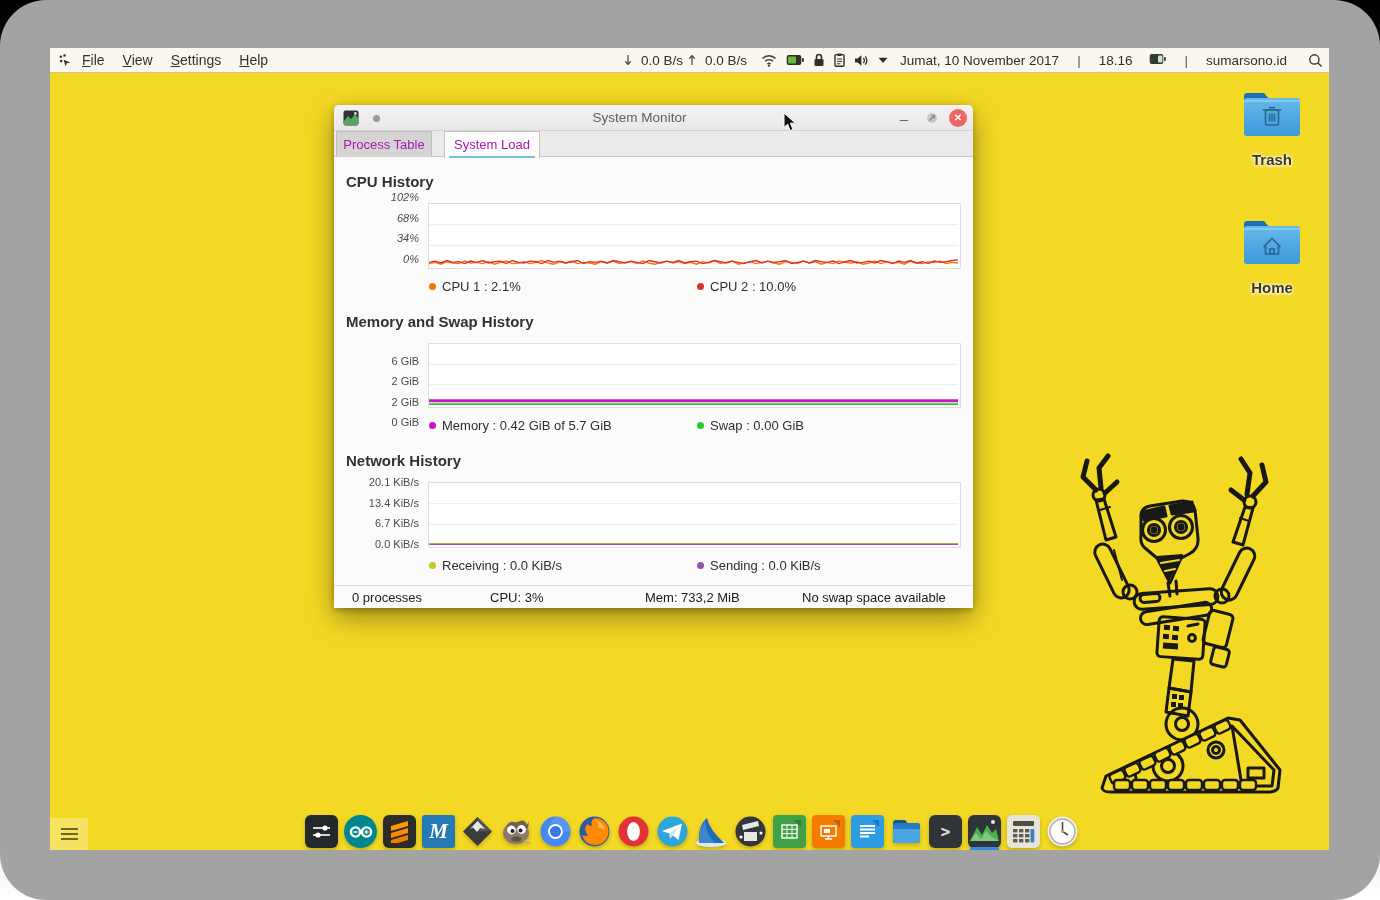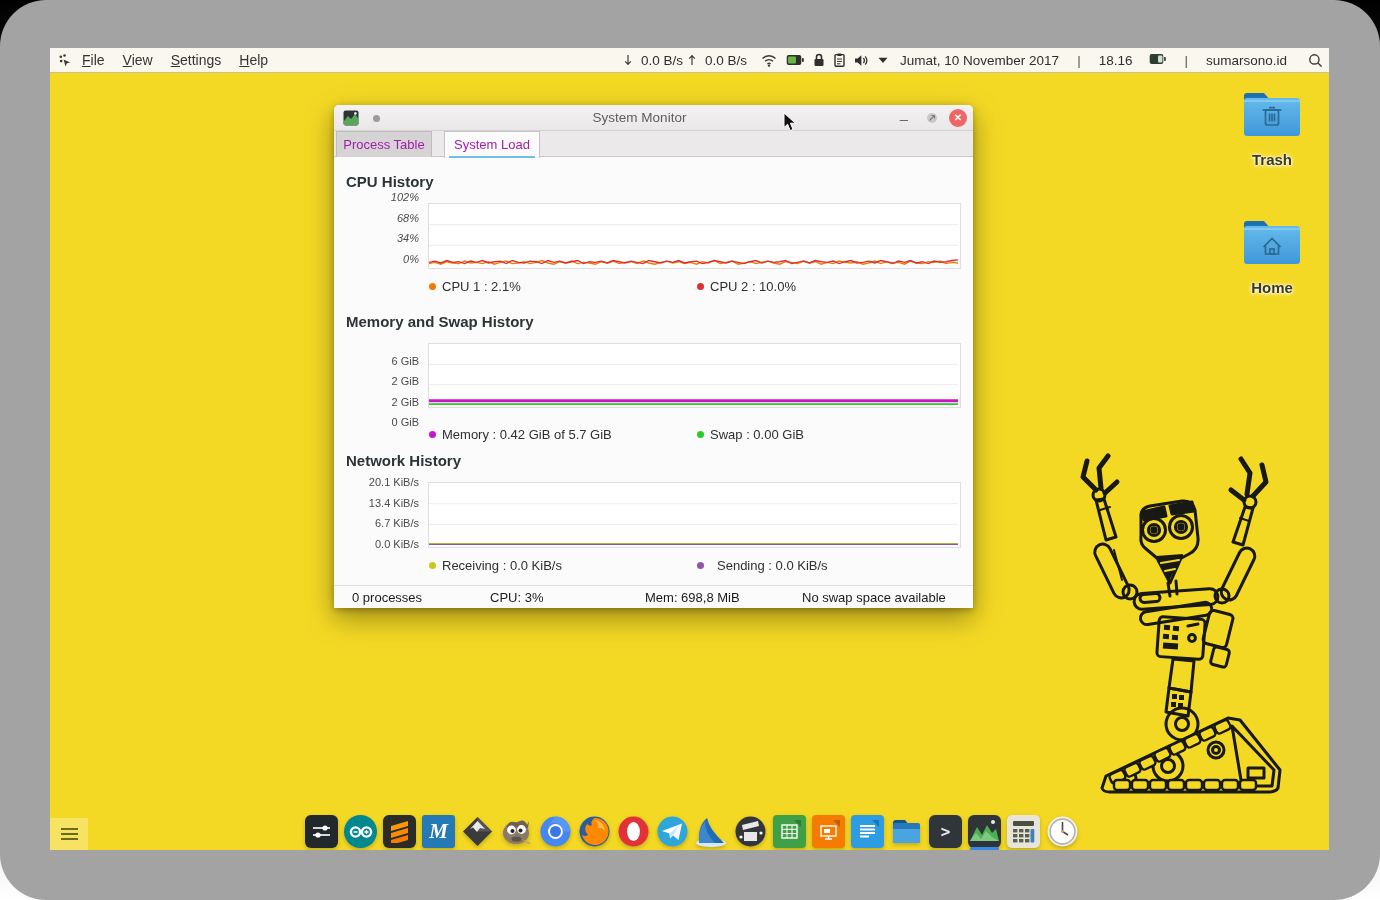--- a/index.html
+++ b/index.html
@@ -337,21 +337,21 @@
         <div class="tick" style="top: 14.3333px;">2 GiB</div>
         <div class="tick" style="top: 34.6667px;">2 GiB</div>
         <div class="tick" style="top: 55px;">0 GiB</div>
       </div>
     <div class="plot" style="top:238px;height:65px"><svg width="529" height="61">
           <line x1="0" x2="529" y1="20.333333333333332" y2="20.333333333333332" stroke="#ececec" stroke-width="1"></line>
           <line x1="0" x2="529" y1="40.666666666666664" y2="40.666666666666664" stroke="#ececec" stroke-width="1"></line>
           <polyline points="0.0,56.7 529.0,56.7" fill="none" stroke="#cb14cb" stroke-width="3"></polyline>
           <polyline points="0.0,60.6 529.0,60.6" fill="none" stroke="#2bc92b" stroke-width="2.6"></polyline>
         </svg></div>
-    <div class="legend" style="top:322px">
+    <div class="legend" style="top:313px">
         <div class="legend-item" style="left: 1px;">
           <span class="dot" style="background: rgb(203, 20, 203);"></span>
           <span>Memory : 0.42 GiB of 5.7 GiB</span>
         </div>
         <div class="legend-item" style="left: 269px;">
           <span class="dot" style="background: rgb(43, 201, 43);"></span>
           <span>Swap : 0.00 GiB</span>
         </div>
       </div>
 
@@ -366,30 +366,30 @@
           <line x1="0" x2="529" y1="20.666666666666664" y2="20.666666666666664" stroke="#ececec" stroke-width="1"></line>
           <line x1="0" x2="529" y1="41.33333333333333" y2="41.33333333333333" stroke="#ececec" stroke-width="1"></line>
           <polyline points="0.0,61.4 529.0,61.4" fill="none" stroke="#c8c820" stroke-width="2.6"></polyline>
           <polyline points="0.0,61.9 529.0,61.9" fill="none" stroke="#8f56a8" stroke-width="2.4"></polyline>
         </svg></div>
     <div class="legend" style="top:453px">
         <div class="legend-item" style="left: 1px;">
           <span class="dot" style="background: rgb(200, 200, 32);"></span>
           <span>Receiving : 0.0 KiB/s</span>
         </div>
-        <div class="legend-item" style="left: 269px; gap: 7px;">
+        <div class="legend-item" style="left: 269px;">
           <span class="dot" style="background: rgb(143, 86, 168);"></span>
           <span>Sending : 0.0 KiB/s</span>
         </div>
       </div>
 
     <div class="statusbar">
       <span class="st0">0 processes</span>
       <span class="st1">CPU: 3%</span>
-      <span class="st2">Mem: 698,8 MiB</span>
+      <span class="st2">Mem: 733,2 MiB</span>
       <span class="st3">No swap space available</span>
     </div>
   </div>
 
   <svg class="cursor" width="14" height="20" viewBox="0 0 14 20">
       <path d="M1 1 L1 15.5 L4.6 12.2 L7.2 18.6 L10 17.4 L7.4 11.2 L12.4 11.2 Z" fill="#111" stroke="#fff" stroke-width="1"></path>
     </svg>
 
   <div class="hamburger">
       <div class="bars"></div>

